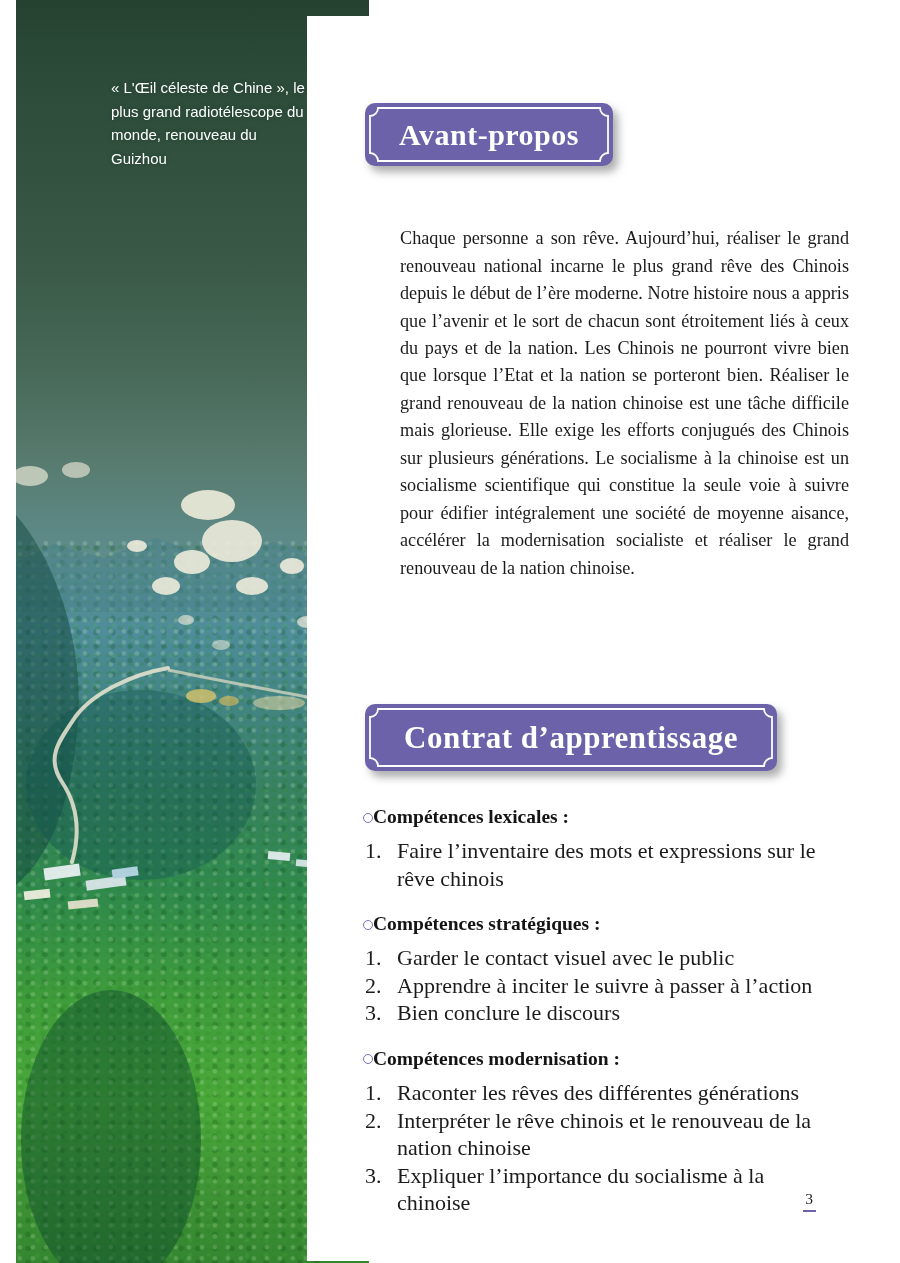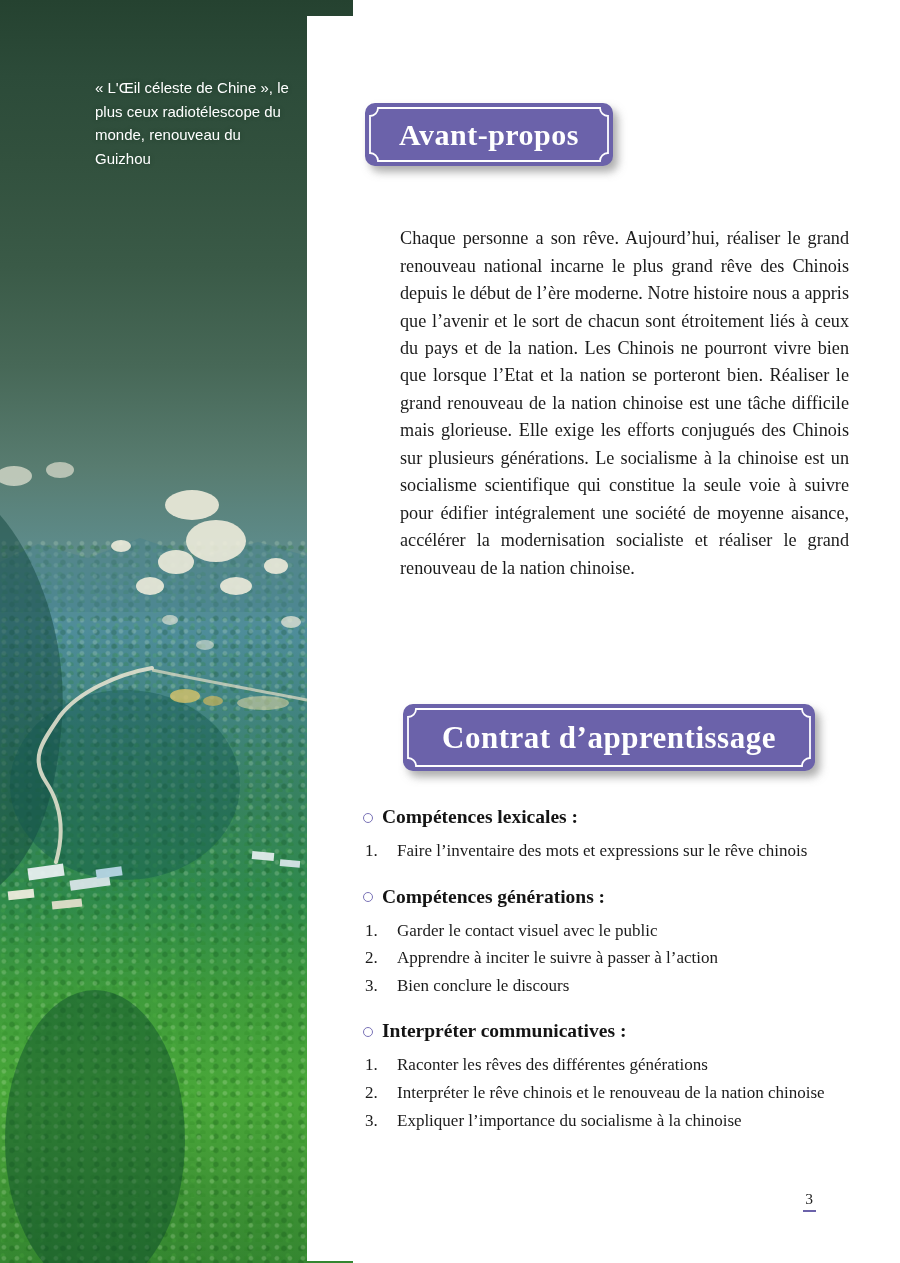--- a/index.html
+++ b/index.html
@@ -4,21 +4,21 @@
 <style>
   html,body{margin:0;padding:0;background:#e8e8e8;}
   .page{
     position:relative;width:900px;height:1263px;margin:0 auto;
     background:#ffffff;overflow:hidden;
     font-family:"Liberation Serif","DejaVu Serif",serif;
   }
 
   
   .photo{
-    position:absolute;left:0;top:0;width:353px;height:1263px;overflow:hidden;
+    position:absolute;left:16px;top:0;width:353px;height:1263px;overflow:hidden;
     background:linear-gradient(180deg,
       #254230 0%, #2c4b39 6%, #32513e 13%, #3a5a47 21%,
       #476857 29%, #587c70 37%, #5e8d8d 44%, #4e8d9a 50%,
       #428482 56%, #378260 63%, #2f8a4c 71%, #3f9c3b 79%,
       #4aa839 87%, #3f9435 94%, #348630 100%);
   }
   .photo-texture{
     position:absolute;left:0;top:540px;width:307px;height:723px;
     background-image:
       radial-gradient(circle at 30% 30%, rgba(235,255,220,.5) 0 1.5px, transparent 3px),
@@ -40,42 +40,42 @@
   .main{position:absolute;left:307px;top:16px;width:593px;height:1245px;background:#fff;padding-left:28px;}
 
   .badge{
     position:absolute;background:#6b62aa;border-radius:10px;
     box-shadow:5px 6px 8px rgba(105,105,105,.55);
     display:flex;align-items:center;justify-content:center;
     color:#ffffff;font-weight:700;letter-spacing:.5px;
   }
   .badge .frame{position:absolute;left:0;top:0;pointer-events:none;}
   .badge-avant{left:58px;top:87px;width:248px;height:63px;font-size:30px;}
-  .badge-contrat{left:58px;top:688px;width:412px;height:67px;font-size:31px;margin-left:38px;}
+  .badge-contrat{left:58px;top:688px;width:412px;height:67px;font-size:31px;}
 
   .intro{
     position:absolute;left:56px;top:191px;width:449px;
     font-size:18.2px;line-height:27.45px;text-align:justify;color:#1b1b1b;margin-left:37px;
   }
 
   .contract{position:absolute;left:56px;top:782px;width:470px;color:#1b1b1b;}
   .group-heading{
-    display:flex;align-items:center;gap:9px;
+    display:flex;align-items:center;
     font-size:19.5px;font-weight:700;color:#141414;
     margin:21px 0 9px 0;
   }
   .group:first-child .group-heading{margin-top:8px;}
   .ring{
     flex:0 0 auto;width:8px;height:8px;border:1.6px solid #7a73b7;
     border-radius:50%;background:transparent;margin-top:1px;
   }
   .group ol{list-style:none;margin:0;padding:0;counter-reset:item;}
   .group li{
     position:relative;padding-left:34px;
-    font-size:17px;line-height:27.6px;counter-increment:item;font-family:Liberation Serif, serif;
+    font-size:22px;line-height:27.6px;counter-increment:item;font-family:Liberation Serif, serif;
   }
   .group li::before{
     content:counter(item) ".";
     position:absolute;left:2px;top:0;width:26px;
   }
 
   .page-number{
     position:absolute;left:489px;top:1174px;width:26px;
     text-align:center;font-size:15.5px;color:#222;
   }
@@ -128,21 +128,21 @@
         <rect x="8" y="890" width="26" height="9" fill="#f4f0e2" transform="rotate(-6 21 894)"></rect>
         <rect x="52" y="900" width="30" height="8" fill="#e8e2cf" transform="rotate(-6 67 904)"></rect>
         <rect x="96" y="868" width="26" height="9" fill="#bcd9ea" transform="rotate(-8 109 872)"></rect>
         <rect x="252" y="852" width="22" height="8" fill="#e9f0f2" transform="rotate(5 263 856)"></rect>
         <rect x="280" y="860" width="20" height="7" fill="#dce8ec" transform="rotate(5 290 863)"></rect>
       </g>
     </svg>
 
     <div class="photo-caption">
       <div>« L'Œil céleste de Chine », le</div>
-      <div>plus ceux radiotélescope du</div>
+      <div>plus grand radiotélescope du</div>
       <div>monde, renouveau du Guizhou</div>
     </div>
   </aside>
 
   <main class="main">
 
     <div class="badge badge-avant">
       <svg class="frame" width="248" height="63" viewBox="0 0 248 63">
         <path d="M13,5 H235 A8,8 0 0 0 243,13 V50 A8,8 0 0 0 235,58 H13 A8,8 0 0 0 5,50 V13 A8,8 0 0 0 13,5 Z" fill="none" stroke="#ffffff" stroke-width="1.8"></path>
       </svg>
@@ -166,33 +166,33 @@
           <span>Compétences lexicales :</span>
         </div>
         <ol>
           <li>Faire l’inventaire des mots et expressions sur le rêve chinois</li>
         </ol>
       </div>
 
       <div class="group">
         <div class="group-heading">
           <span class="ring"></span>
-          <span>Compétences générations :</span>
+          <span>Compétences stratégiques :</span>
         </div>
         <ol>
           <li>Garder le contact visuel avec le public</li>
           <li>Apprendre à inciter le suivre à passer à l’action</li>
           <li>Bien conclure le discours</li>
         </ol>
       </div>
 
       <div class="group">
         <div class="group-heading">
           <span class="ring"></span>
-          <span>Interpréter communicatives :</span>
+          <span>Compétences modernisation :</span>
         </div>
         <ol>
           <li>Raconter les rêves des différentes générations</li>
           <li>Interpréter le rêve chinois et le renouveau de la nation chinoise</li>
           <li>Expliquer l’importance du socialisme à la chinoise</li>
         </ol>
       </div>
 
     </div>
 

